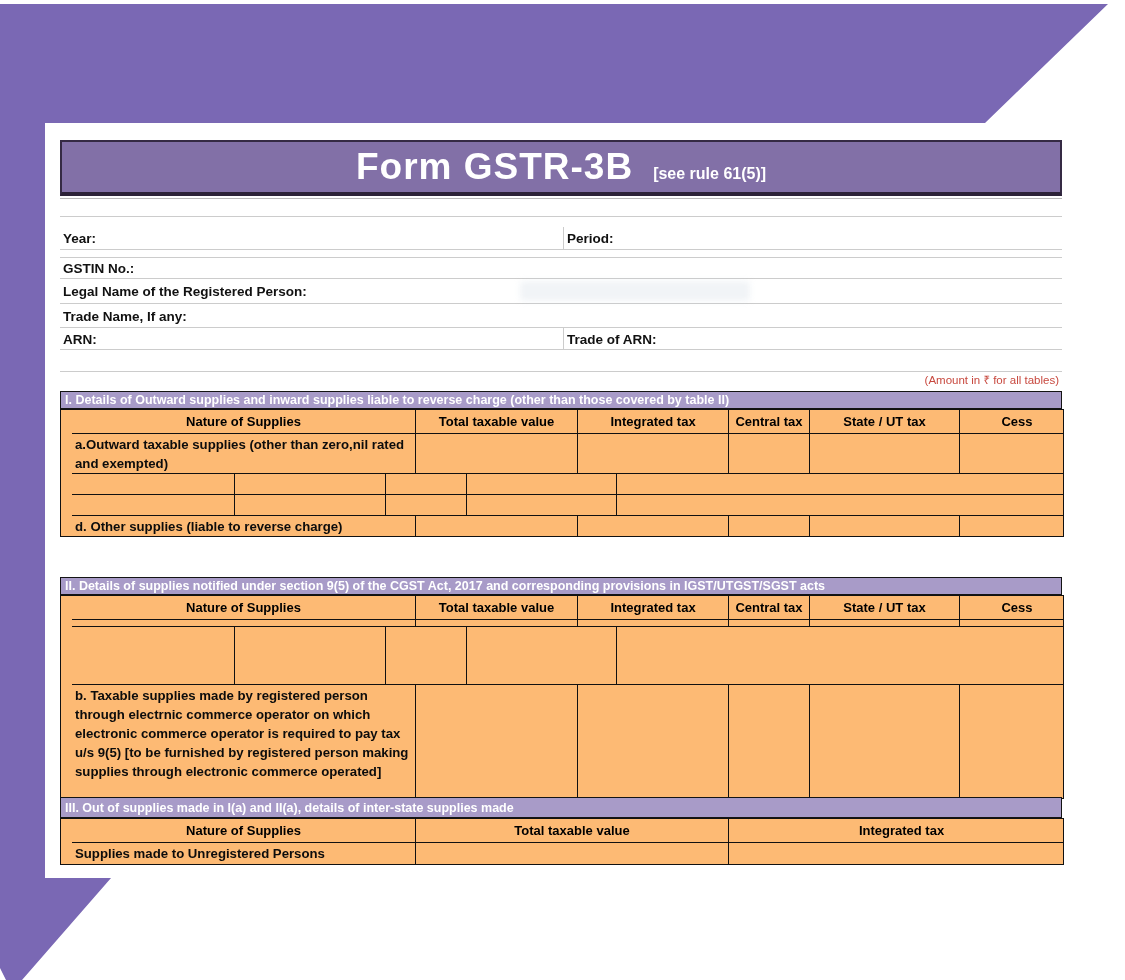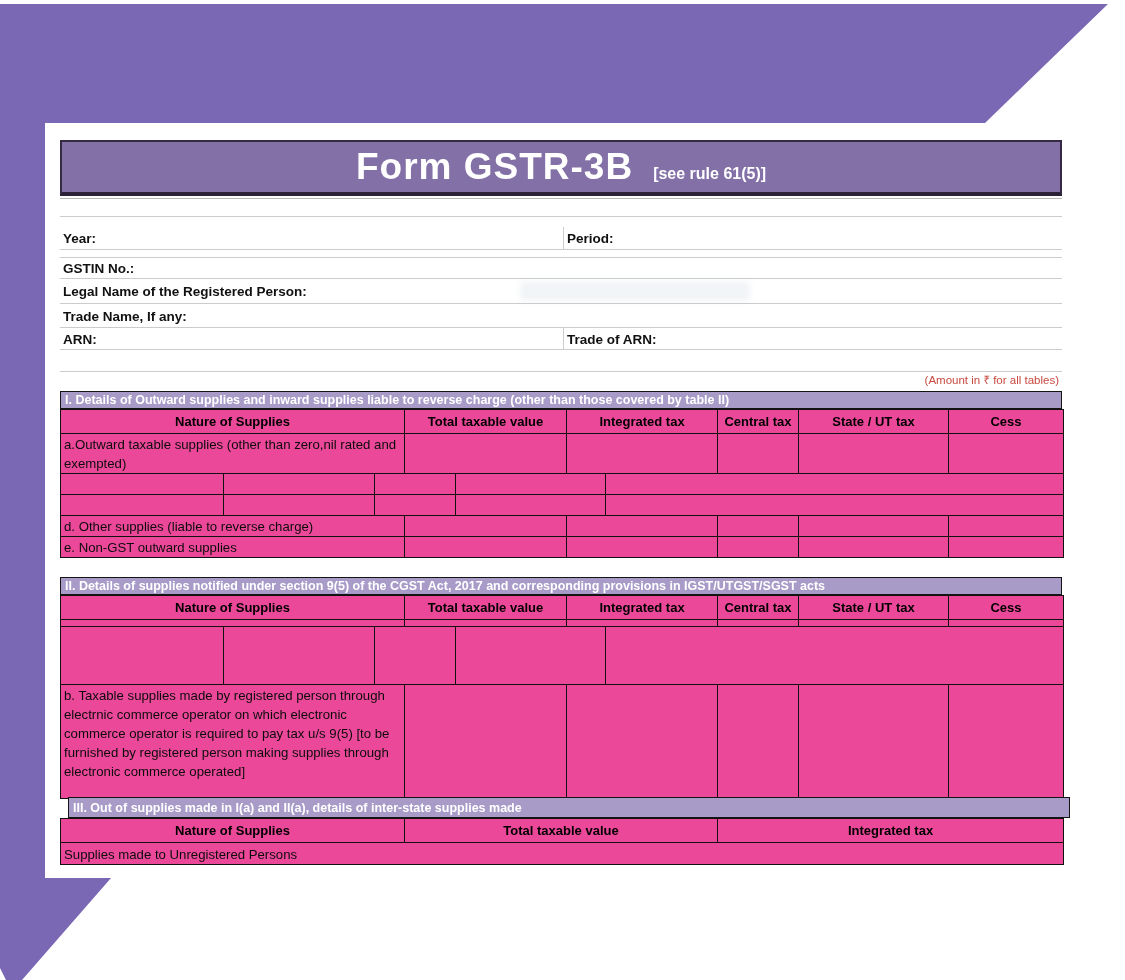--- a/index.html
+++ b/index.html
@@ -32,25 +32,25 @@
             font-size:11.5px;color:#c8493f;margin-top:18px;}
   .watermark{position:absolute;left:460px;top:2px;width:230px;height:20px;
              background:rgba(186,200,214,0.20);filter:blur(3px);border-radius:4px;}
 
   
   .secbar{position:absolute;left:15px;width:1002px;background:#a89bc8;
     border:1px solid #141414;box-sizing:border-box;color:#ffffff;font-weight:bold;
     font-size:12.5px;display:flex;align-items:center;padding-left:4px;}
 
   
-  .tbl{position:absolute;left:15px;width:1004px;border:1px solid #111;box-sizing:border-box;background:#ec4899;}
+  .tbl{position:absolute;left:15px;width:1004px;border:1px solid #111;box-sizing:border-box;background:#fdba74;padding-left:11px;}
   .trow{display:flex;width:100%;box-sizing:border-box;}
   .trow + .trow{border-top:1px solid #111;}
   .tcell{box-sizing:border-box;border-left:1px solid #111;overflow:hidden;}
-  .tcell:first-child{border-left:none;}
+  .tcell:first-child{border-left:none;font-weight:bold;}
   .tcell.hdr{font-weight:bold;font-size:13px;text-align:center;display:flex;
              align-items:center;justify-content:center;}
   .tcell.lbl{font-size:13.2px;line-height:19px;padding:1px 4px 0 3px;color:#0c0c0c;text-align:left;}
 </style>
 </head>
 <body>
 
 <div class="bg-shape"></div>
 
 <div class="card">
@@ -136,28 +136,20 @@
           <div class="tcell" style="flex: 0 0 115px;"></div>
         </div>
         <div class="trow" style="height: 21px;">
           <div class="tcell lbl" style="flex: 0 0 343px;">d. Other supplies (liable to reverse charge)</div>
           <div class="tcell" style="flex: 0 0 162px;"></div>
           <div class="tcell" style="flex: 0 0 151px;"></div>
           <div class="tcell" style="flex: 0 0 81px;"></div>
           <div class="tcell" style="flex: 0 0 150px;"></div>
           <div class="tcell" style="flex: 0 0 115px;"></div>
         </div>
-        <div class="trow" style="height: 21px;">
-          <div class="tcell lbl" style="flex: 0 0 343px;">e. Non-GST outward supplies</div>
-          <div class="tcell" style="flex: 0 0 162px;"></div>
-          <div class="tcell" style="flex: 0 0 151px;"></div>
-          <div class="tcell" style="flex: 0 0 81px;"></div>
-          <div class="tcell" style="flex: 0 0 150px;"></div>
-          <div class="tcell" style="flex: 0 0 115px;"></div>
-        </div>
       </div>
       <div class="secbar" style="top: 454px; height: 18px;">II. Details of supplies notified under section 9(5) of the CGST Act, 2017 and corresponding provisions in IGST/UTGST/SGST acts</div>
       <div class="tbl" style="top: 472px;">
         <div class="trow" style="height: 23px;">
           <div class="tcell hdr" style="flex: 0 0 343px;">Nature of Supplies</div>
           <div class="tcell hdr" style="flex: 0 0 162px;">Total taxable value</div>
           <div class="tcell hdr" style="flex: 0 0 151px;">Integrated tax</div>
           <div class="tcell hdr" style="flex: 0 0 81px;">Central tax</div>
           <div class="tcell hdr" style="flex: 0 0 150px;">State / UT tax</div>
           <div class="tcell hdr" style="flex: 0 0 115px;">Cess</div>
@@ -179,28 +171,28 @@
         </div>
         <div class="trow" style="height: 114px;">
           <div class="tcell lbl" style="flex: 0 0 343px;">b. Taxable supplies made by registered person through electrnic commerce operator on which electronic commerce operator is required to pay tax u/s 9(5) [to be furnished by registered person making supplies through electronic commerce operated]</div>
           <div class="tcell" style="flex: 0 0 162px;"></div>
           <div class="tcell" style="flex: 0 0 151px;"></div>
           <div class="tcell" style="flex: 0 0 81px;"></div>
           <div class="tcell" style="flex: 0 0 150px;"></div>
           <div class="tcell" style="flex: 0 0 115px;"></div>
         </div>
       </div>
-      <div class="secbar" style="top: 674px; height: 21px; margin-left: 8px;">III. Out of supplies made in I(a) and II(a), details of inter-state supplies made</div>
+      <div class="secbar" style="top: 674px; height: 21px;">III. Out of supplies made in I(a) and II(a), details of inter-state supplies made</div>
       <div class="tbl" style="top: 695px;">
         <div class="trow" style="height: 23px;">
           <div class="tcell hdr" style="flex: 0 0 343px;">Nature of Supplies</div>
           <div class="tcell hdr" style="flex: 0 0 313px;">Total taxable value</div>
           <div class="tcell hdr" style="flex: 0 0 346px;">Integrated tax</div>
         </div>
-        <div class="trow" style="height: 22px; align-items: center;">
+        <div class="trow" style="height: 22px;">
           <div class="tcell lbl" style="flex: 0 0 343px;">Supplies made to Unregistered Persons</div>
           <div class="tcell" style="flex: 0 0 313px;"></div>
           <div class="tcell" style="flex: 0 0 346px;"></div>
         </div>
       </div>
     </div>
 
 </div>
 
 </body></html>

